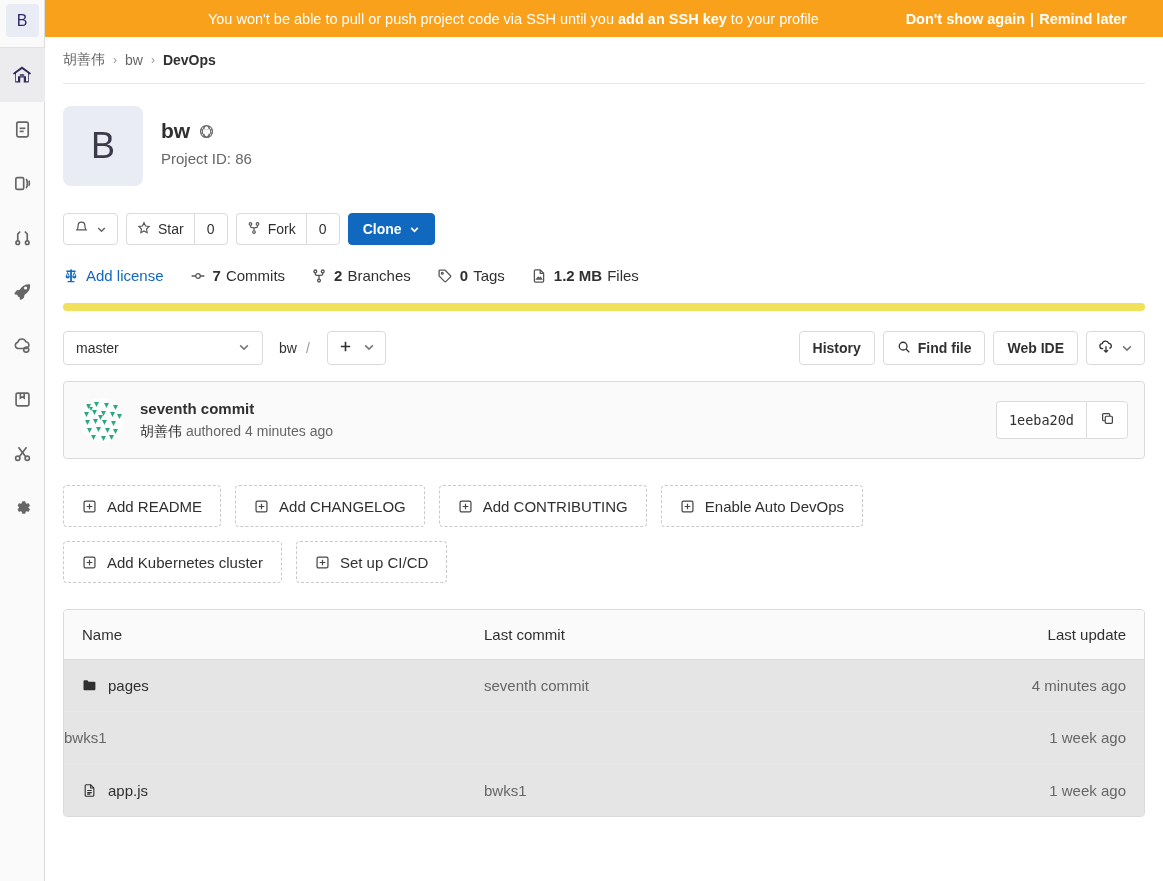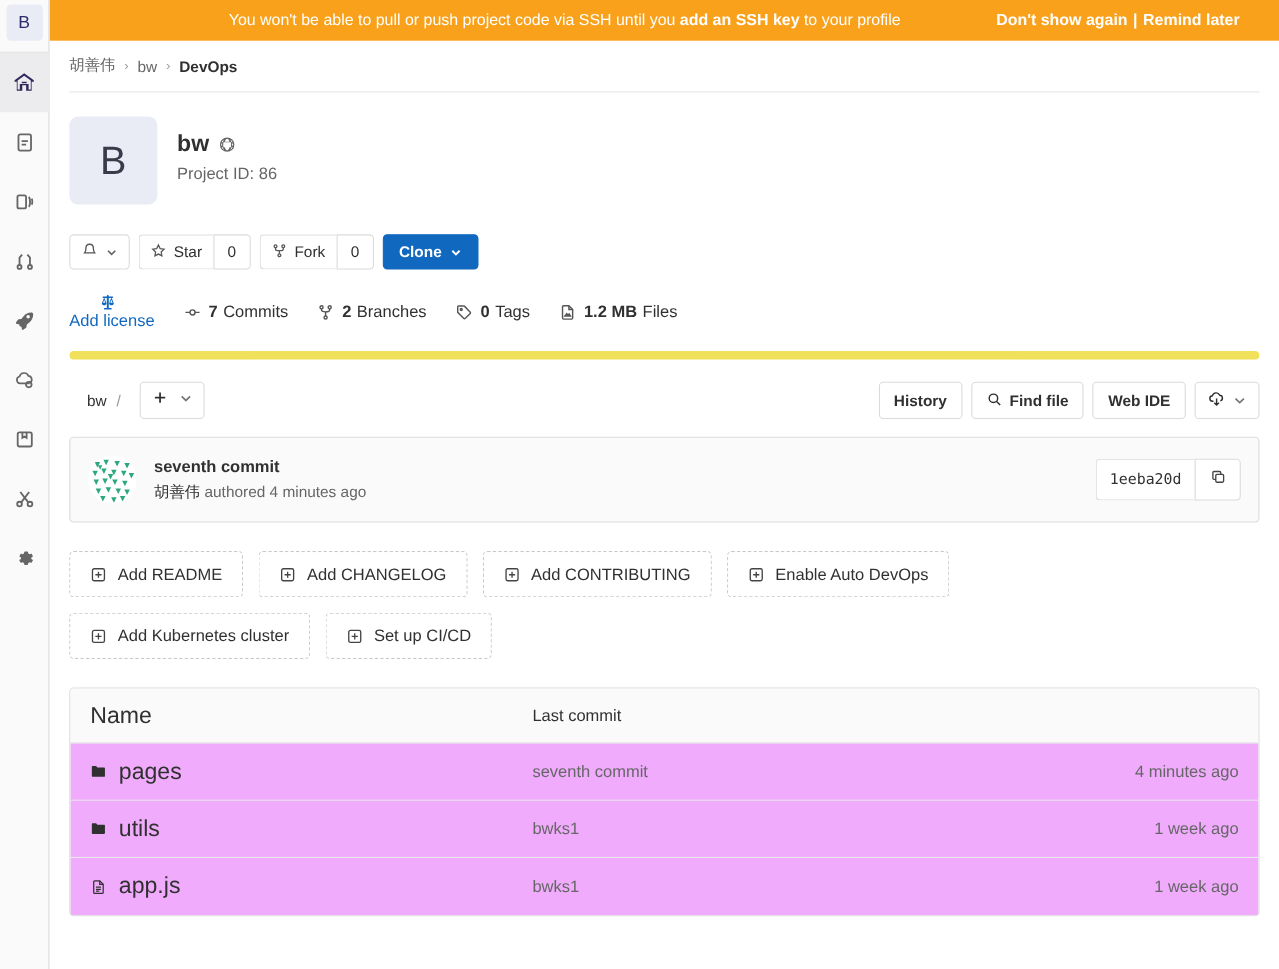--- a/index.html
+++ b/index.html
@@ -108,21 +108,21 @@
     font-weight: bold; padding: 0 14px; height: 32px;
   }
   .btn-clone .chev { color: #fff; }
 
   
   .stats-row { display: flex; align-items: center; margin-top: 22px; gap: 26px; font-size: 15px; }
   .stat { display: inline-flex; align-items: center; color: #303030; cursor: pointer; }
   .stat .ic { margin-right: 7px; display: inline-flex; color: #555; }
   .stat b { font-weight: bold; }
   .stat .unit { margin-left: 5px; color: #303030; }
-  .stat.link { color: #1068bf; flex-direction: column; }
+  .stat.link { color: #1068bf; }
   .stat.link .ic { color: #1068bf; }
 
   
   .lang-bar { margin-top: 19px; height: 8px; border-radius: 4px; overflow: hidden; display: flex; background: #f0f0f0; }
   .lang-seg { height: 100%; }
 
   
   .repo-toolbar { display: flex; align-items: center; margin-top: 20px; }
   .branch-select {
     width: 200px; height: 34px;
@@ -173,23 +173,23 @@
     height: 42px;
     border: 1px dashed #c9c9c9; border-radius: 4px; background: #fff;
     display: inline-flex; align-items: center; padding: 0 18px;
     font-size: 15px; color: #303030; cursor: pointer; white-space: nowrap;
   }
   .dashed-btn .plus { margin-right: 10px; display: inline-flex; color: #444; }
 
   
   .file-table { margin-top: 26px; border: 1px solid #dbdbdb; border-radius: 4px; overflow: hidden; }
   .ft-head { display: flex; background: #fafafa; border-bottom: 1px solid #dbdbdb; height: 50px; align-items: center; }
-  .ft-row { display: flex; border-bottom: 1px solid #e9e9e9; height: 52px; align-items: center; background: #f0abfc; }
+  .ft-row { display: flex; border-bottom: 1px solid #e9e9e9; height: 52px; align-items: center; background: #e5e5e5; }
   .ft-row:last-child { border-bottom: none; }
-  .c-name { flex: 0 0 420px; padding-left: 18px; display: flex; align-items: center; font-size: 21px; }
+  .c-name { flex: 0 0 420px; padding-left: 18px; display: flex; align-items: center; font-size: 15px; }
   .c-commit { flex: 1 1 auto; font-size: 15px; }
   .c-update { flex: 0 0 260px; text-align: right; padding-right: 18px; font-size: 15px; }
   .ft-head .c-name, .ft-head .c-commit, .ft-head .c-update { color: #303030; }
   .ft-row .c-commit, .ft-row .c-update { color: #666; }
   .ft-row .c-name { color: #303030; cursor: pointer; }
   .ft-row .c-name .ic { margin-right: 11px; display: inline-flex; color: #303030; }
 </style>
 </head>
 <body>
 
@@ -428,20 +428,28 @@
           <b>1.2 MB</b>
           <span class="unit">Files</span>
         </div>
       </div>
 
       <div class="lang-bar">
         <div class="lang-seg" id="lang-seg-0" style="width: 100%; background: rgb(241, 224, 90);"></div>
       </div>
 
       <div class="repo-toolbar">
+        <div class="branch-select">
+          <span>master</span>
+          <span class="chev" style="margin:0;">
+            <svg width="12" height="12" viewBox="0 0 10 10" fill="none" stroke="#777" stroke-width="1.3">
+                <path d="M1.8 3.6 5 6.7l3.2-3.1"></path>
+              </svg>
+          </span>
+        </div>
 
         <div class="path-crumb">
           <span>bw</span>
           <span class="slash">/</span>
         </div>
 
         <div class="add-btn" style="margin-left:8px;">
           <span>
             <svg width="15" height="15" viewBox="0 0 16 16" fill="none" stroke="#303030" stroke-width="1.7">
                 <path d="M8 3v10M3 8h10"></path>
@@ -587,44 +595,37 @@
               </svg>
             </span>
           <span>Set up CI/CD</span>
         </div>
       </div>
 
       <div class="file-table">
         <div class="ft-head">
           <div class="c-name">Name</div>
           <div class="c-commit">Last commit</div>
+          <div class="c-update">Last update</div>
         </div>
 
         <div class="ft-row">
           <div class="c-name">
             <span class="ic">
                 <svg width="15" height="15" viewBox="0 0 16 16" fill="currentColor">
                   <path d="M1.6 3.4c0-.5.4-.9.9-.9h3.2l1.3 1.5h6.4c.5 0 .9.4.9.9v7.2c0 .5-.4.9-.9.9H2.5a.9.9 0 0 1-.9-.9V3.4z"></path>
                 </svg>
               </span>
             <span>pages</span>
           </div>
           <div class="c-commit">seventh commit</div>
           <div class="c-update">4 minutes ago</div>
         </div>
 
         <div class="ft-row">
-          <div class="c-name">
-            <span class="ic">
-                <svg width="15" height="15" viewBox="0 0 16 16" fill="currentColor">
-                  <path d="M1.6 3.4c0-.5.4-.9.9-.9h3.2l1.3 1.5h6.4c.5 0 .9.4.9.9v7.2c0 .5-.4.9-.9.9H2.5a.9.9 0 0 1-.9-.9V3.4z"></path>
-                </svg>
-              </span>
-            <span>utils</span>
-          </div>
           <div class="c-commit">bwks1</div>
           <div class="c-update">1 week ago</div>
         </div>
 
         <div class="ft-row">
           <div class="c-name">
             <span class="ic">
                 <svg width="15" height="15" viewBox="0 0 16 16" fill="none" stroke="currentColor" stroke-width="1.2">
                   <path d="M9.2 1.9H4.4a1 1 0 0 0-1 1v10.2a1 1 0 0 0 1 1h7.2a1 1 0 0 0 1-1V5.3L9.2 1.9z"></path>
                   <path d="M9.2 1.9v3.4h3.4"></path>

